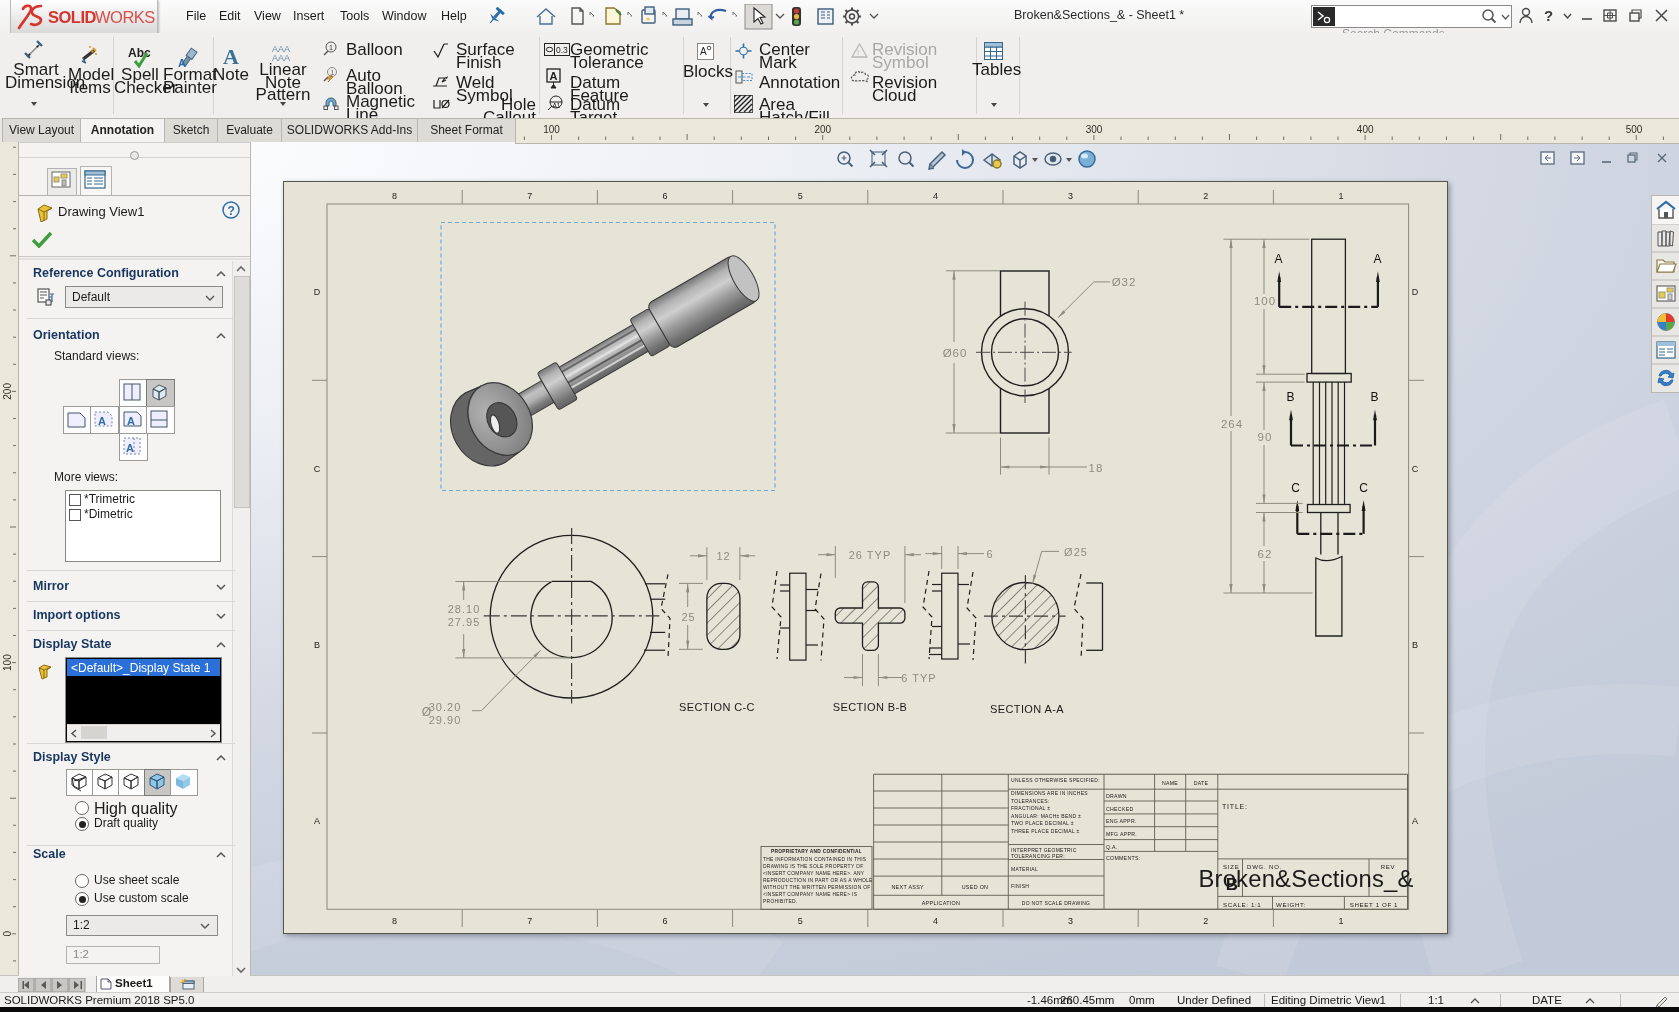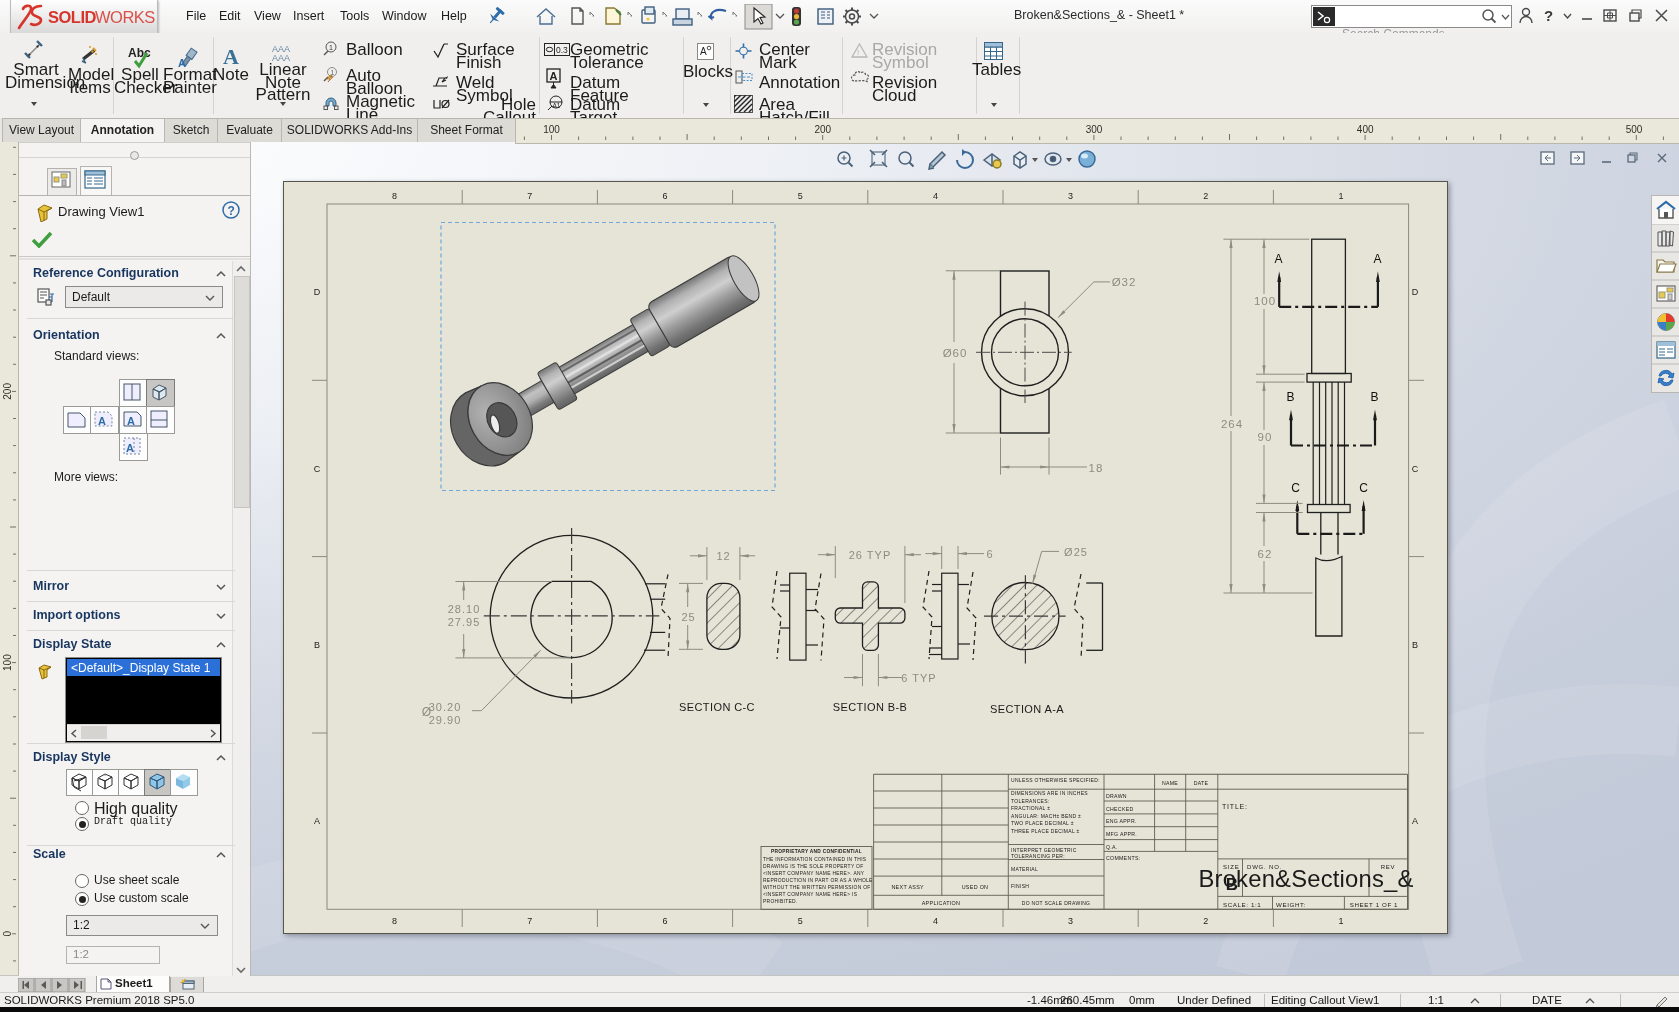--- a/index.html
+++ b/index.html
@@ -985,20 +985,26 @@
  <div class="abs" style="left:127px;top:263px;width:27px;height:26px;background:#fdfdfd;border:1px solid #9a9a96;"><svg width="25" height="24" viewBox="0 0 25 24">
           <rect x="4" y="4" width="16" height="16" fill="#eef" stroke="#456"></rect>
           <line x1="4" y1="13" x2="20" y2="13" stroke="#456"></line>
         </svg></div>
  <div class="abs" style="left:100px;top:290px;width:27px;height:26px;background:#fdfdfd;border:1px solid #9a9a96;"><svg width="25" height="24" viewBox="0 0 25 24">
           <rect x="4" y="4" width="16" height="16" fill="#eef" stroke="#789" stroke-dasharray="2 2"></rect>
           <text x="6" y="18" font-size="11" font-weight="bold" fill="#2e6da8">A</text>
           <line x1="14" y1="4" x2="14" y2="20" stroke="#789" stroke-dasharray="2 2"></line>
         </svg></div>
  <div class="abs" style="left:35px;top:327px;font-size:12px;color:#1a1a1a;">More views:</div>
+ <div class="abs" style="left:46px;top:347px;width:154px;height:70px;background:#fff;border:1px solid #8a8a86;">
+   <div class="abs" style="left:3px;top:3px;width:10px;height:10px;border:1px solid #555;background:#fff;"></div>
+   <div class="abs" style="left:18px;top:1px;font-size:12px;color:#1a1a1a;">*Trimetric</div>
+   <div class="abs" style="left:3px;top:18px;width:10px;height:10px;border:1px solid #555;background:#fff;"></div>
+   <div class="abs" style="left:18px;top:16px;font-size:12px;color:#1a1a1a;">*Dimetric</div>
+ </div>
  <div class="pmdiv" style="top:427px;"></div>
 
  <div class="sechdr" style="left:14px;top:436px;">Mirror</div>
  <svg class="abs" style="left:196px;top:439px;" width="12" height="9" viewBox="0 0 12 9">
         <path d="M2 3 L6 7 L10 3" fill="none" stroke="#555" stroke-width="1.5"></path>
       </svg>
  <div class="pmdiv" style="top:458px;"></div>
 
  <div class="sechdr" style="left:14px;top:465px;">Import options</div>
  <svg class="abs" style="left:196px;top:468px;" width="12" height="9" viewBox="0 0 12 9">
@@ -1047,21 +1053,21 @@
         </svg></div>
  <div class="abs" style="left:151px;top:626px;width:26px;height:25px;background:#fdfdfd;border:1px solid #9a9a96;"><svg width="24" height="23" viewBox="0 0 24 23">
           <path d="M5 8 l7-4 l7 3 l-7 4 Z" fill="#b5ddf2" stroke="none"></path>
           <path d="M5 8 l7 3 l0 8 l-7-4 Z" fill="#7ab8dd" stroke="none"></path>
           <path d="M12 11 l7-4 l0 8 l-7 4 Z" fill="#92cae8" stroke="none"></path>
         </svg></div>
  <div class="abs" style="left:56px;top:658px;width:12px;height:12px;border:1px solid #666;border-radius:50%;background:#fff;"></div>
  <div class="abs" style="left:75px;top:657px;font-size:16px;color:#1a1a1a;">High quality</div>
  <div class="abs" style="left:56px;top:674px;width:12px;height:12px;border:1px solid #666;border-radius:50%;background:#fff;"></div>
  <div class="abs" style="left:59.5px;top:677.5px;width:7px;height:7px;border-radius:50%;background:#222;"></div>
- <div class="abs" style="left:75px;top:673px;font-size:10px;color:#1a1a1a;font-family:Liberation Mono, monospace;">Draft quality</div>
+ <div class="abs" style="left:75px;top:673px;font-size:12px;color:#1a1a1a;">Draft quality</div>
  <div class="pmdiv" style="top:702px;"></div>
 
  <div class="sechdr" style="left:14px;top:704px;">Scale</div>
  <svg class="abs" style="left:196px;top:707px;" width="12" height="9" viewBox="0 0 12 9">
         <path d="M2 7 L6 3 L10 7" fill="none" stroke="#555" stroke-width="1.5"></path>
       </svg>
  <div class="abs" style="left:56px;top:731px;width:12px;height:12px;border:1px solid #666;border-radius:50%;background:#fff;"></div>
  <div class="abs" style="left:75px;top:730px;font-size:12px;color:#1a1a1a;">Use sheet scale</div>
  <div class="abs" style="left:56px;top:749px;width:12px;height:12px;border:1px solid #666;border-radius:50%;background:#fff;"></div>
  <div class="abs" style="left:59.5px;top:752.5px;width:7px;height:7px;border-radius:50%;background:#222;"></div>
@@ -1109,21 +1115,21 @@
         </svg>
  </div>
 </div>
 <div id="statusbar" class="abs">
  <div class="sbtxt" style="left:4px;">SOLIDWORKS Premium 2018 SP5.0</div>
  <div class="sbtxt" style="left:988px;margin-left:39px;">-1.46mm</div>
  <div class="sbtxt" style="left:1060px;">260.45mm</div>
  <div class="sbtxt" style="left:1129px;">0mm</div>
  <div class="sbtxt" style="left:1177px;">Under Defined</div>
  <div class="abs" style="left:1264px;top:1px;width:1px;height:13px;background:#c0beba;"></div>
- <div class="sbtxt" style="left:1271px;">Editing Callout View1</div>
+ <div class="sbtxt" style="left:1271px;">Editing Dimetric View1</div>
  <div class="abs" style="left:1400px;top:1px;width:1px;height:13px;background:#c0beba;"></div>
  <div class="sbtxt" style="left:1428px;">1:1</div>
  <svg class="abs" style="left:1470px;top:4px;" width="10" height="8" viewBox="0 0 10 8">
         <path d="M1 6 L5 2 L9 6" fill="none" stroke="#555" stroke-width="1.3"></path>
       </svg>
  <div class="abs" style="left:1500px;top:1px;width:1px;height:13px;background:#c0beba;"></div>
  <div class="sbtxt" style="left:1532px;">DATE</div>
  <svg class="abs" style="left:1585px;top:4px;" width="10" height="8" viewBox="0 0 10 8">
         <path d="M1 6 L5 2 L9 6" fill="none" stroke="#555" stroke-width="1.3"></path>
       </svg>

